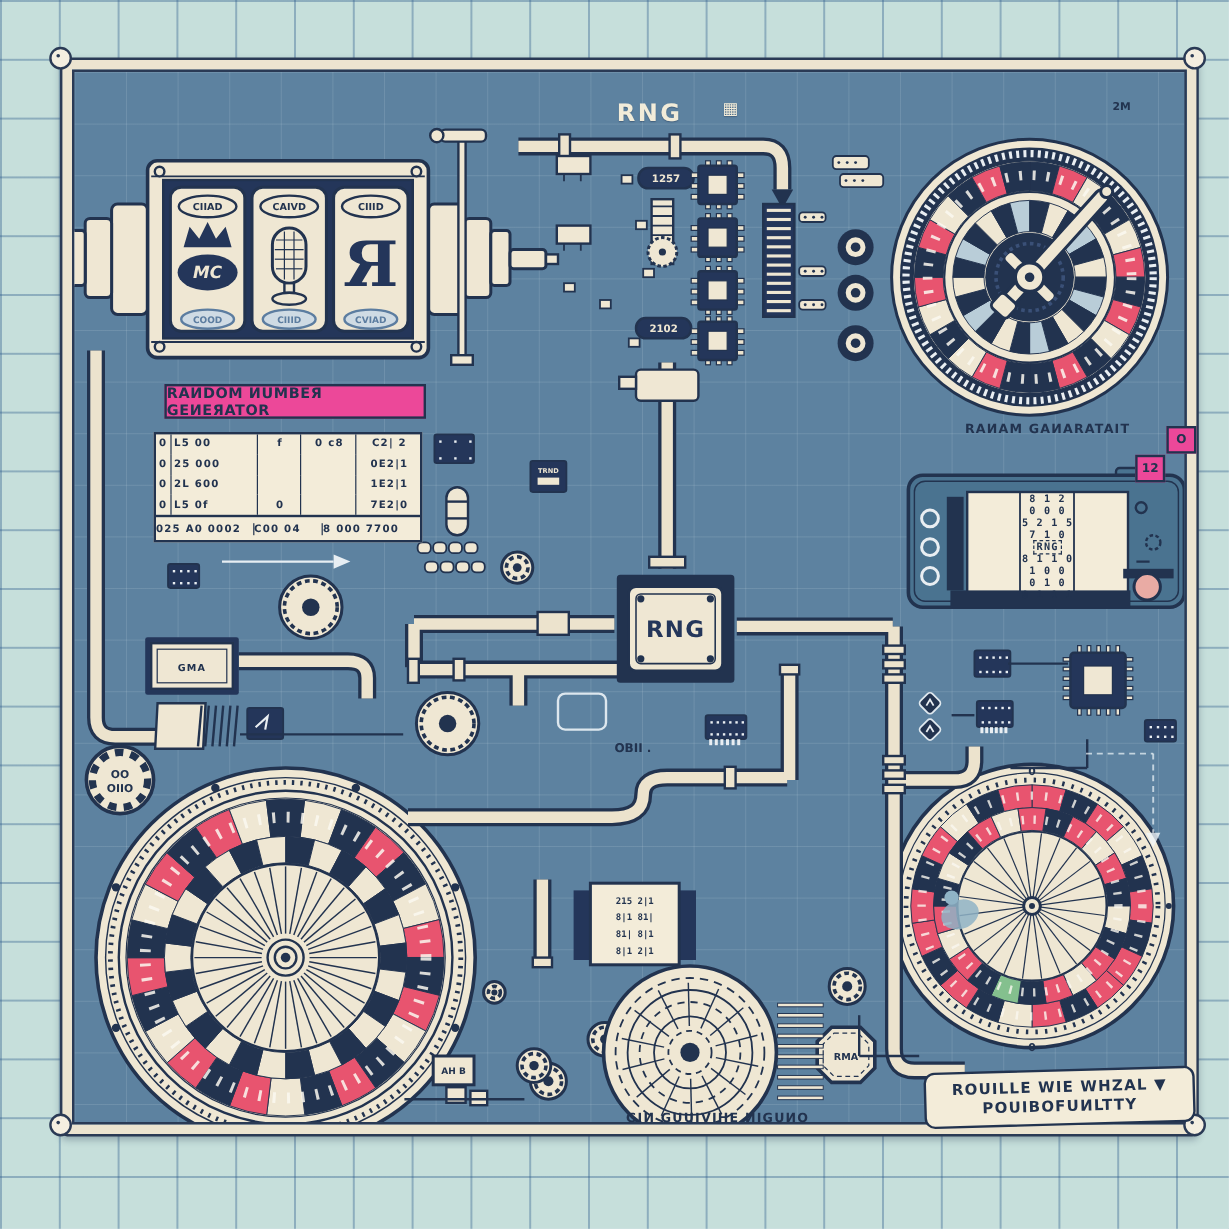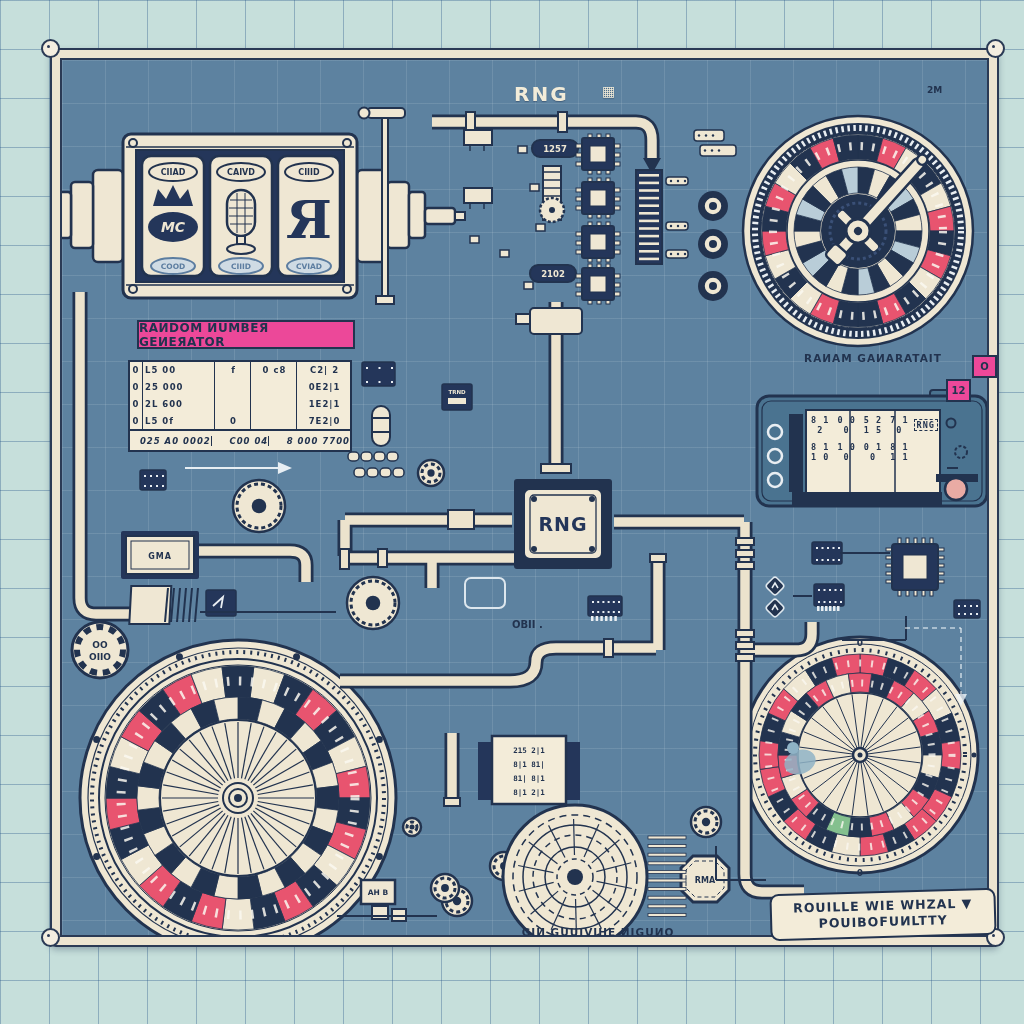--- a/index.html
+++ b/index.html
@@ -37,26 +37,26 @@
     background:#f3ecd9;border:2.5px solid #22334f;display:flex;flex-direction:column;
     color:#22334f;font-size:8.5px;font-weight:bold;letter-spacing:1px;}
   .rtable .tr{flex:1;display:flex;align-items:center;}
   .rtable .td{height:100%;display:flex;align-items:center;padding-left:2px;box-sizing:border-box;}
   .rtable .c0{width:13px;border-right:1.3px solid #22334f;justify-content:center;padding:0;}
   .rtable .c1{width:72px;border-right:1.3px solid #22334f;}
   .rtable .c2{width:36px;border-right:1.3px solid #22334f;justify-content:center;}
   .rtable .c3{width:46px;border-right:1.3px solid #22334f;justify-content:center;}
   .rtable .c4{flex:1;justify-content:center;}
   .rtable .tf{height:19px;border-top:2px solid #22334f;display:flex;align-items:center;}
-  .rtable .tf div{flex:1;text-align:right;font-style:italic;}
+  .rtable .tf div{flex:1;text-align:left;}
   .rtable .tf .f0{border-right:1.3px solid #22334f;}
   .rtable .tf .f1{border-right:1.3px solid #22334f;flex:.7;}
   
   .disp{position:absolute;left:807px;top:411px;width:132px;height:82px;
-    display:grid;grid-template-columns:1fr 1fr 1fr 1fr 1fr;grid-template-rows:1fr 1fr 1fr;
+    display:grid;grid-template-columns:1fr;grid-template-rows:1fr 1fr 1fr;
     color:#22334f;font-family:"DejaVu Sans Mono",monospace;font-weight:bold;
     font-size:8.5px;letter-spacing:1px;text-align:center;align-items:center;}
   .disp .rngcell span{border:1px dashed #22334f;padding:0 2px;}
   .prob{position:absolute;left:770px;top:891px;width:218px;background:#f3ecd9;
     border:2.5px solid #22334f;border-radius:9px;color:#22334f;font-weight:bold;
     font-size:12.5px;letter-spacing:1px;text-align:center;padding:5px 2px;
     transform:rotate(-1.6deg);line-height:1.3;}
 </style>
 </head>
 <body>

